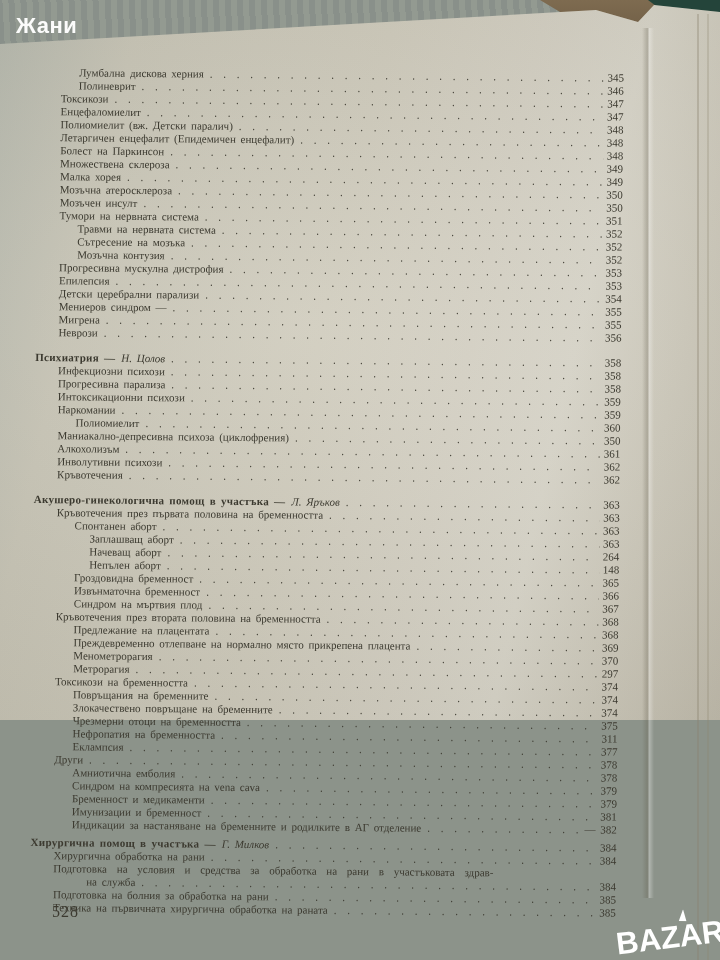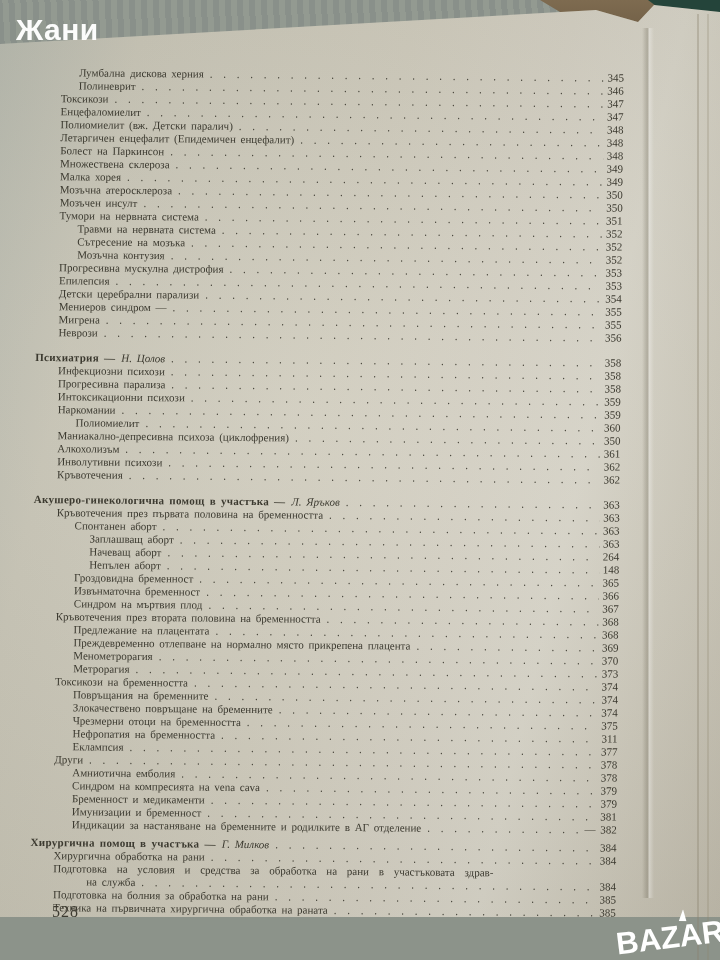--- a/index.html
+++ b/index.html
@@ -11,21 +11,21 @@
   .scene{position:absolute;inset:0;}
   
   .bg-top{position:absolute;left:0;top:0;width:720px;height:70px;
     background:repeating-linear-gradient(87deg,#89908a 0 6px,#939a91 6px 12px);}
   .wood{position:absolute;left:540px;top:0;width:180px;height:40px;
     background:linear-gradient(180deg,#7e6b50,#6d5c44);
     clip-path:polygon(0 0,180px 0,180px 40px,30px 18px);}
   .cover{position:absolute;left:648px;top:0;width:72px;height:22px;
     background:#24443a;clip-path:polygon(0 0,72px 0,72px 16px,30px 22px,8px 6px);}
   
-  .page{position:absolute;left:0;top:0;width:720px;height:917px;
+  .page{position:absolute;left:0;top:0;width:720px;height:720px;
     background:linear-gradient(103deg,#b6b9ae 0%,#c8c5b6 16%,#cecab b 40%,#cfcbbc 45%,#d5d1c4 62%,#dad7cb 74%,#cfcbbd 86%,#c3beaf 100%);
     background:linear-gradient(103deg,#b6b9ae 0%,#c8c5b6 16%,#cfcbbc 45%,#d5d1c4 62%,#dad7cb 74%,#cfcbbd 86%,#c3beaf 100%);
     clip-path:polygon(0 44px,596px 10px,638px 22px,654px 5px,720px 12px,720px 960px,0 960px);}
   .page-shade{position:absolute;inset:0;pointer-events:none;
     background:radial-gradient(130% 90% at 42% 45%,rgba(255,255,255,.10),rgba(60,55,40,.12) 95%);}
   .crease{position:absolute;left:642px;top:28px;width:12px;height:870px;
     background:linear-gradient(90deg,rgba(0,0,0,0) 0%,rgba(88,82,64,.28) 45%,rgba(255,255,255,.30) 62%,rgba(0,0,0,0) 100%);}
   .fore-edge1{position:absolute;left:697px;top:14px;width:2px;height:946px;background:rgba(138,130,108,.35);}
   .fore-edge2{position:absolute;left:707px;top:14px;width:2px;height:946px;background:rgba(138,130,108,.25);}
   
@@ -42,21 +42,21 @@
   .auth{font-style:italic;padding-left:6px;text-align:right;}
   .dots{flex:1;min-width:6px;overflow:hidden;height:13px;opacity:.92;}
   .dots::before{content:". . . . . . . . . . . . . . . . . . . . . . . . . . . . . . . . . . . . . . . . . . . . . . . . . . . . . . . . . . . . . . . . .";
     letter-spacing:3px;padding-left:6px;}
   .num{text-align:right;padding-left:4px;}
   .row.stretch{word-spacing:7px;}
   .folio{position:absolute;left:52px;top:903px;font-size:16px;color:#3c3a30;letter-spacing:1px;}
   
   .wm-name{position:absolute;left:16px;top:13px;
     font-family:"Liberation Sans","DejaVu Sans",sans-serif;font-weight:800;
-    font-size:30px;color:rgba(255,255,255,.97);letter-spacing:.5px;text-align:right;}
+    font-size:22px;color:rgba(255,255,255,.97);letter-spacing:.5px;text-align:right;}
   .wm-bazar{position:absolute;right:-4px;bottom:4px;transform:rotate(-7deg);
     font-family:"Liberation Sans","DejaVu Sans",sans-serif;font-weight:900;
     font-size:31px;color:#ffffff;letter-spacing:0px;}
   .wm-bazar .bag{position:absolute;left:63px;top:-9px;width:13px;height:12px;
     background:#ffffff;clip-path:polygon(20% 100%,50% 0,80% 100%);transform:rotate(9deg);}
 </style>
 </head>
 <body>
 
 <div class="scene">
@@ -285,21 +285,21 @@
           <span class="num">369</span>
         </div>
         <div class="row i2">
           <span class="lbl">Менометрорагия</span>
           <span class="dots"></span>
           <span class="num">370</span>
         </div>
         <div class="row i2">
           <span class="lbl">Метрорагия</span>
           <span class="dots"></span>
-          <span class="num">373</span>
+          <span class="num">297</span>
         </div>
         <div class="row i1">
           <span class="lbl">Токсикози на бременността</span>
           <span class="dots"></span>
           <span class="num">374</span>
         </div>
         <div class="row i2">
           <span class="lbl">Повръщания на бременните</span>
           <span class="dots"></span>
           <span class="num">374</span>

